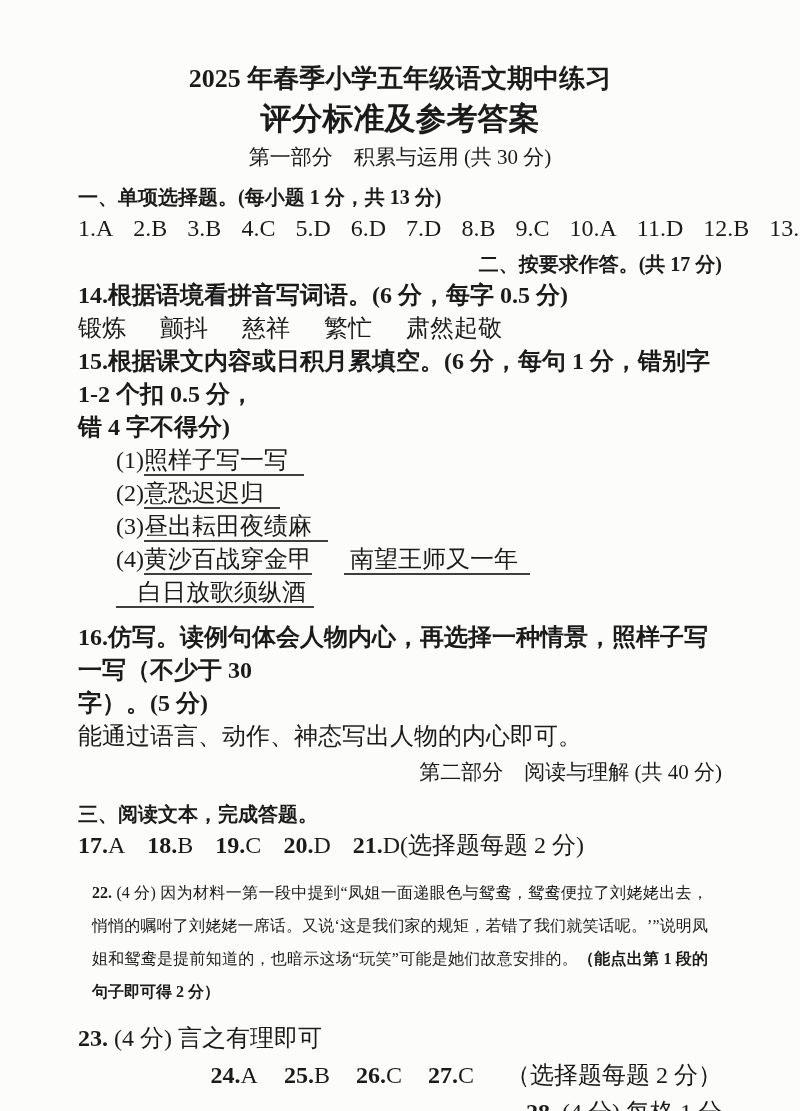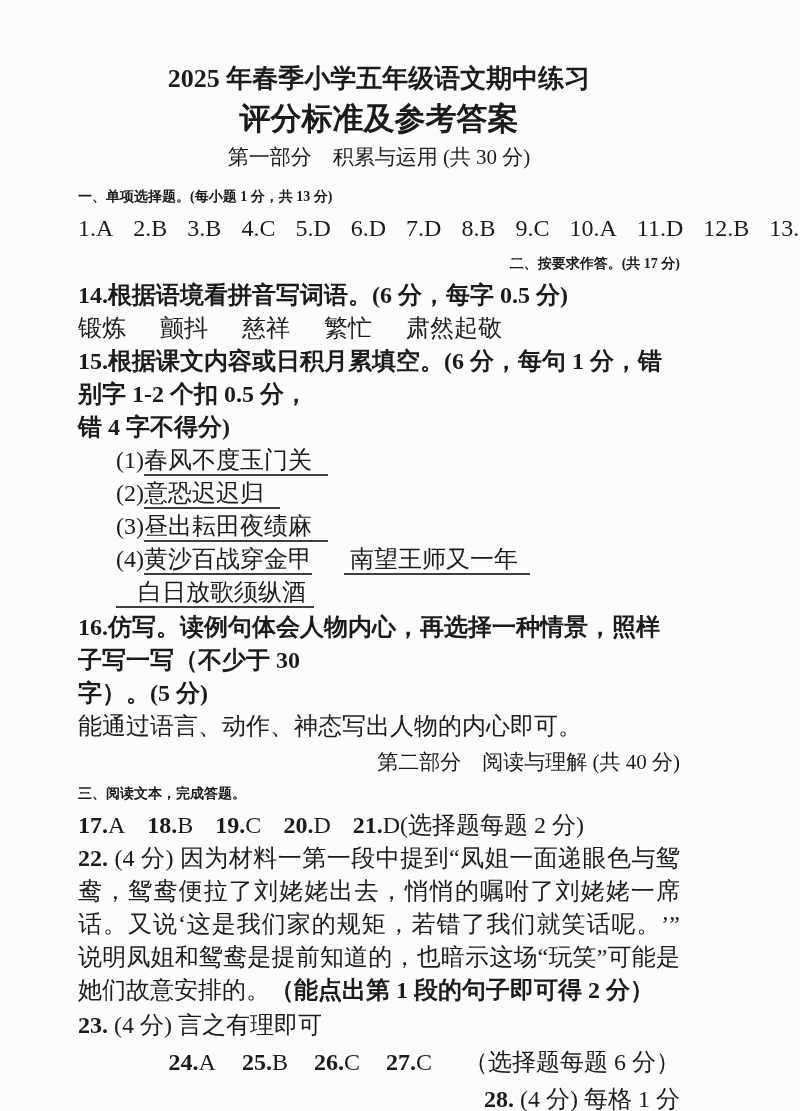--- a/index.html
+++ b/index.html
@@ -5,38 +5,38 @@
   html, body { margin: 0; padding: 0; }
   body {
     width: 800px; height: 1111px;
     background: #fcfcfa;
     color: #1b1b1b;
     font-family: "Liberation Serif", "DejaVu Serif", serif;
   }
   .page {
     box-sizing: border-box;
     width: 800px; height: 1111px;
-    padding: 62px 120px 0 78px;
+    padding: 62px 78px 0 78px;
     overflow: hidden;
   }
   .t-center { text-align: center; }
   .doc-title {
     font-size: 26px; font-weight: 700;
     line-height: 34px; margin: 0;
   }
   .doc-subtitle {
     font-size: 31px; font-weight: 700;
     line-height: 30px; margin: 8px 0 0 0;
   }
   .part-heading {
     font-size: 21px; font-weight: 400;
     line-height: 30px; margin: 8px 0 0 0;
   }
   .sec-heading {
-    font-size: 14px; font-weight: 700;
+    font-size: 20px; font-weight: 700;
     line-height: 30px; margin: 10px 0 0 0;
   }
   .line {
     font-size: 24px; line-height: 33px; margin: 0;
   }
   .b { font-weight: 700; }
   .ans-row span { margin-right: 20px; }
   .words-row span { margin-right: 34px; }
   .pair { margin-right: 22px; white-space: nowrap; }
   .pair .num { font-weight: 700; }
@@ -48,25 +48,25 @@
     border-bottom: 2px solid #3f3f3f;
     padding-bottom: 1px;
     display: inline-block;
     line-height: 26px;
   }
   .u-ext-r  { padding-right: 16px; }
   .u-ext-b1 { padding-left: 6px;  padding-right: 12px; }
   .u-ext-b2 { padding-left: 22px; padding-right: 8px; }
   .seg-gap { margin-right: 32px; }
   .para {
-    font-size: 24px; line-height: 33px; margin: 0;
+    font-size: 16px; line-height: 33px; margin: 14px;
     text-align: justify;
   }
   .mt4 { margin-top: 4px; text-align: right; }
-  .mt6 { margin-top: 2px; }
+  .mt6 { margin-top: 12px; }
 </style>
 </head>
 <body>
 
 <div class="page">
 
   <h1 class="doc-title t-center">2025 年春季小学五年级语文期中练习</h1>
   <div class="doc-subtitle t-center">评分标准及参考答案</div>
 
   <div class="part-heading t-center">第一部分　积累与运用 (共 30 分)</div>
@@ -77,21 +77,21 @@
 
   <div class="sec-heading mt4">二、按要求作答。(共 17 分)</div>
 
   <p class="line b">14.根据语境看拼音写词语。(6 分，每字 0.5 分)</p>
 
   <p class="line words-row"><span>锻炼</span><span>颤抖</span><span>慈祥</span><span>繁忙</span><span>肃然起敬</span></p>
 
   <p class="line b"><span>15.根据课文内容或日积月累填空。(6 分，每句 1 分，错别字 1-2 个扣 0.5 分，</span><br><span>错 4 字不得分)</span></p>
 
   <div>
-      <p class="line q15-item"><span>(1)</span><span class="u u-ext-r">春风不度玉门关</span></p>
+      <p class="line q15-item"><span>(1)</span><span class="u u-ext-r">照样子写一写</span></p>
       <p class="line q15-item"><span>(2)</span><span class="u u-ext-r">意恐迟迟归</span></p>
       <p class="line q15-item"><span>(3)</span><span class="u u-ext-r">昼出耘田夜绩麻</span></p>
     </div>
 
   <p class="line q15-item"><span>(4)</span><span class="u seg-gap">黄沙百战穿金甲</span><span class="u u-ext-b1 seg-gap">南望王师又一年</span><span class="u u-ext-b2">白日放歌须纵酒</span></p>
 
   <p class="line b mt6"><span>16.仿写。读例句体会人物内心，再选择一种情景，照样子写一写（不少于 30</span><br><span>字）。(5 分)</span></p>
 
   <p class="line">能通过语言、动作、神态写出人物的内心即可。</p>
 
@@ -99,17 +99,17 @@
 
   <div class="sec-heading mt6">三、阅读文本，完成答题。</div>
 
   <p class="line"><span class="pair"><span class="num">17.</span><span>A</span></span><span class="pair"><span class="num">18.</span><span>B</span></span><span class="pair"><span class="num">19.</span><span>C</span></span><span class="pair"><span class="num">20.</span><span>D</span></span><span class="pair pair-tight"><span class="num">21.</span><span>D</span></span><span>(选择题每题 2 分)</span></p>
 
   <p class="para"><span class="b">22.</span> <span>(4 分) 因为材料一第一段中提到“凤姐一面递眼色与鸳鸯，鸳鸯便拉了刘姥姥出去，悄悄的嘱咐了刘姥姥一席话。又说‘这是我们家的规矩，若错了我们就笑话呢。’”说明凤姐和鸳鸯是提前知道的，也暗示这场“玩笑”可能是她们故意安排的。</span><span class="b">（能点出第 1 段的句子即可得 2 分）</span></p>
 
   <p class="line mt6"><span class="b">23.</span> <span>(4 分) 言之有理即可</span></p>
 
 
-  <p class="line mt4"><span class="pair pair-wide"><span class="num">24.</span><span>A</span></span><span class="pair pair-wide"><span class="num">25.</span><span>B</span></span><span class="pair pair-wide"><span class="num">26.</span><span>C</span></span><span class="pair pair-wide"><span class="num">27.</span><span>C</span></span><span class="note-gap">（选择题每题 6 分）</span></p>
+  <p class="line mt4"><span class="pair pair-wide"><span class="num">24.</span><span>A</span></span><span class="pair pair-wide"><span class="num">25.</span><span>B</span></span><span class="pair pair-wide"><span class="num">26.</span><span>C</span></span><span class="pair pair-wide"><span class="num">27.</span><span>C</span></span><span class="note-gap">（选择题每题 2 分）</span></p>
 
   <p class="line mt4"><span class="b">28.</span> <span>(4 分) 每格 1 分</span></p>
 
 </div>
 
 </body></html>

